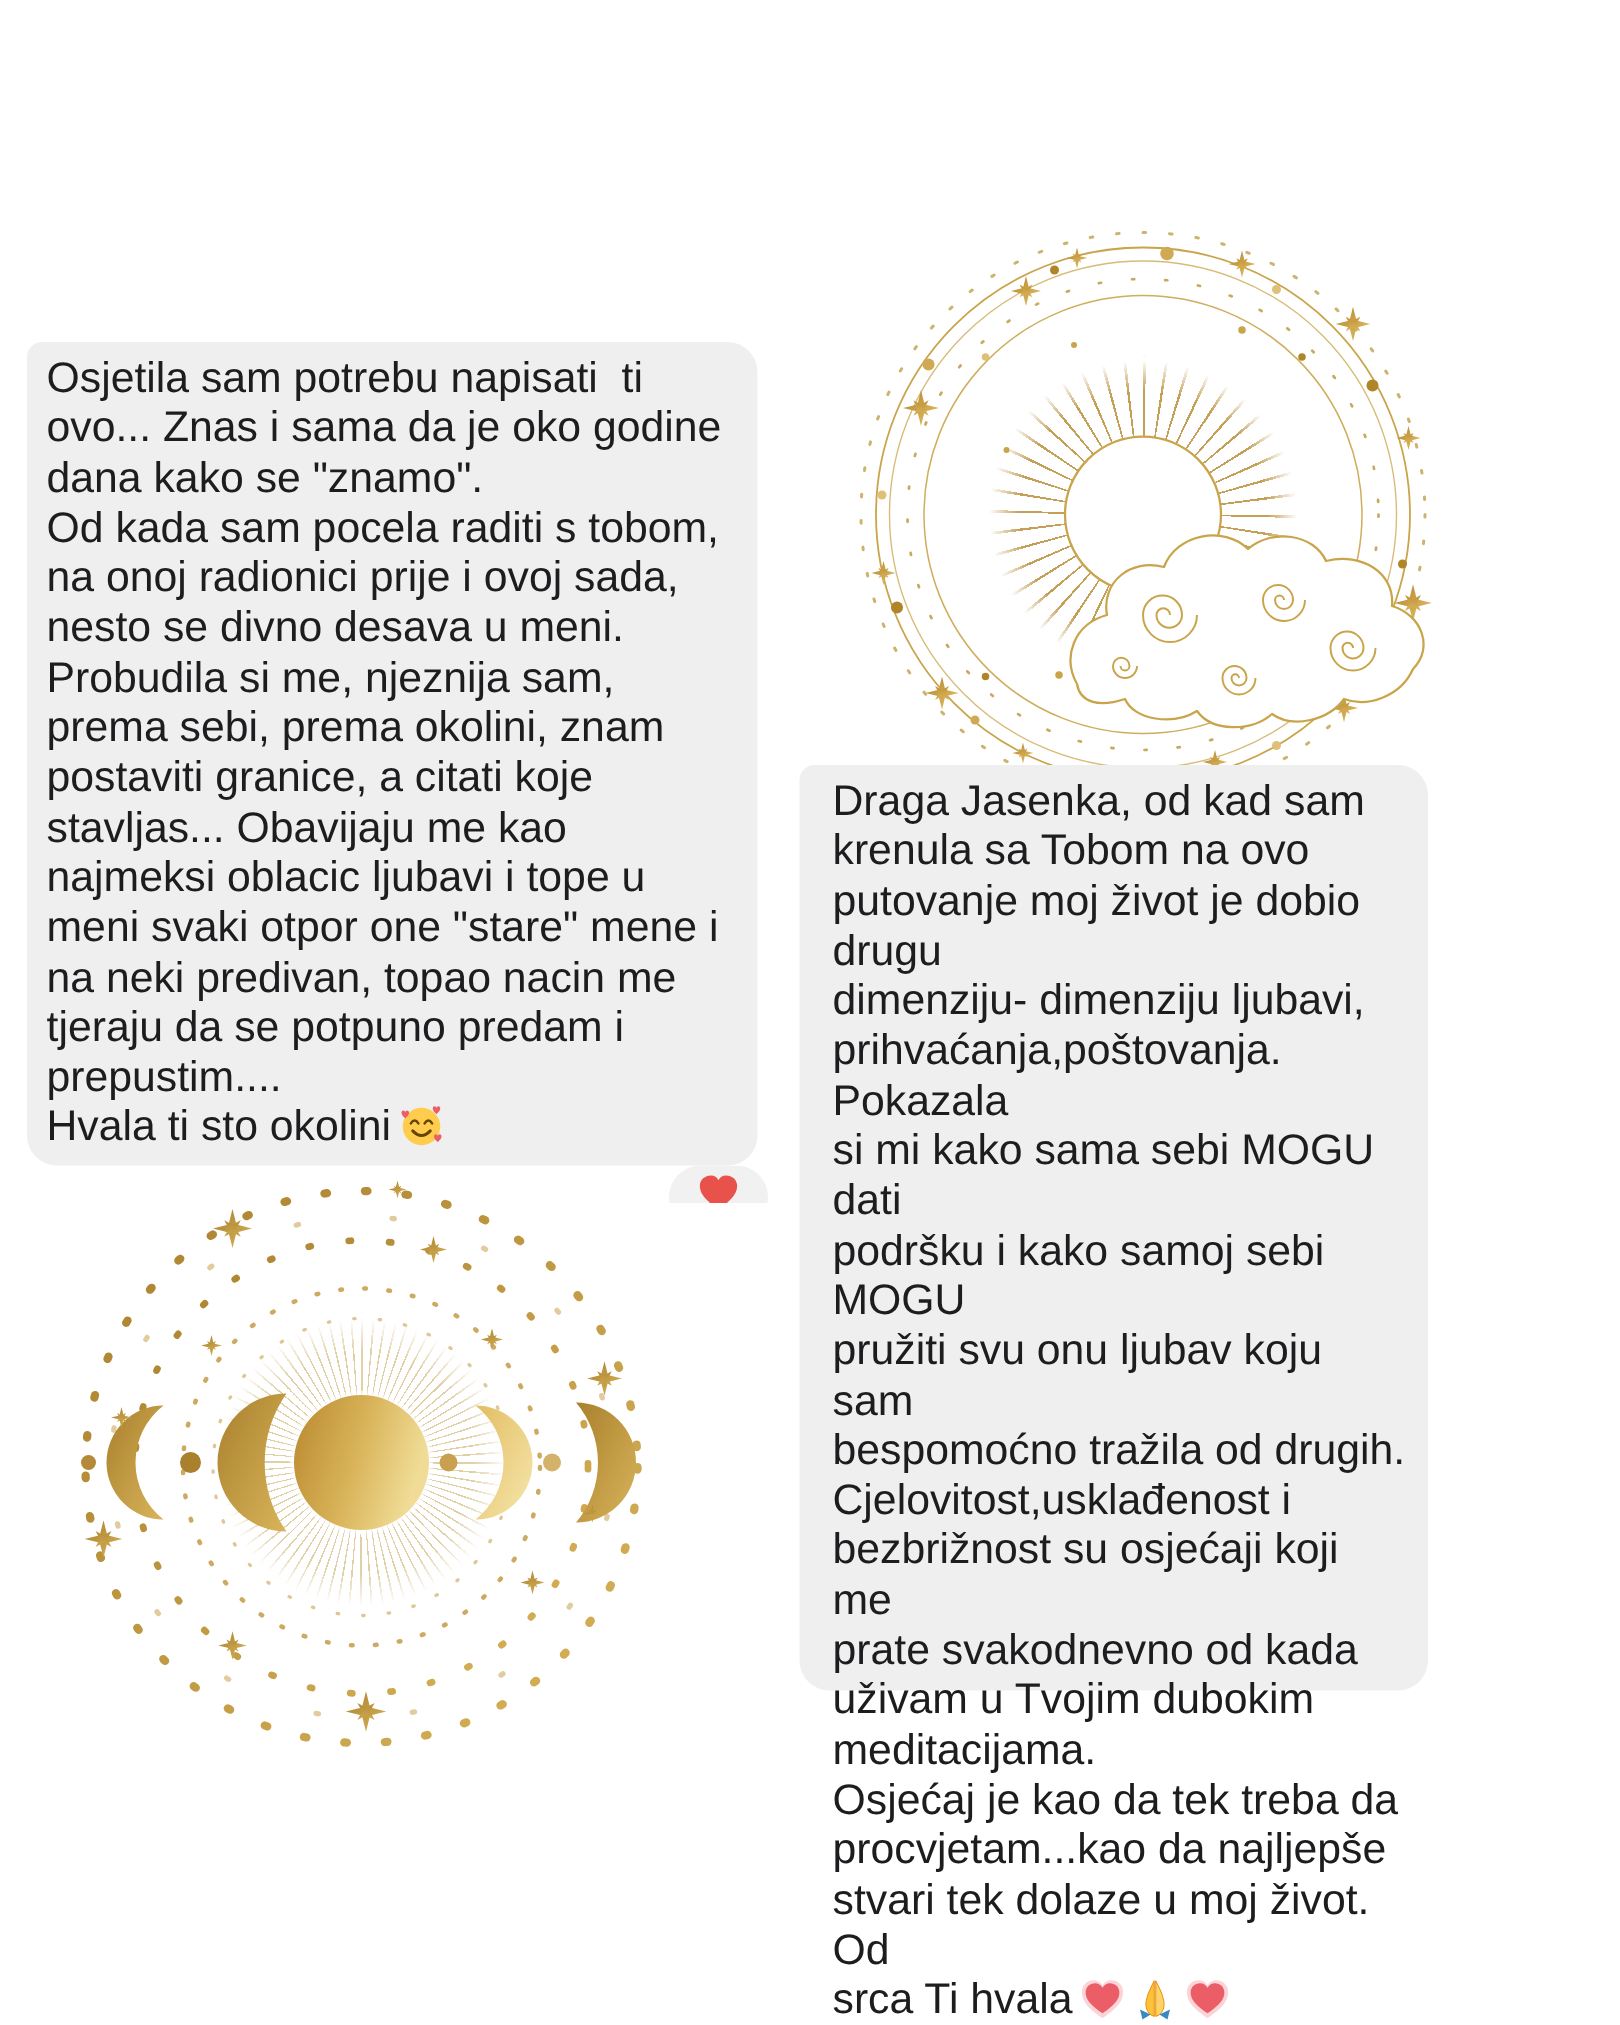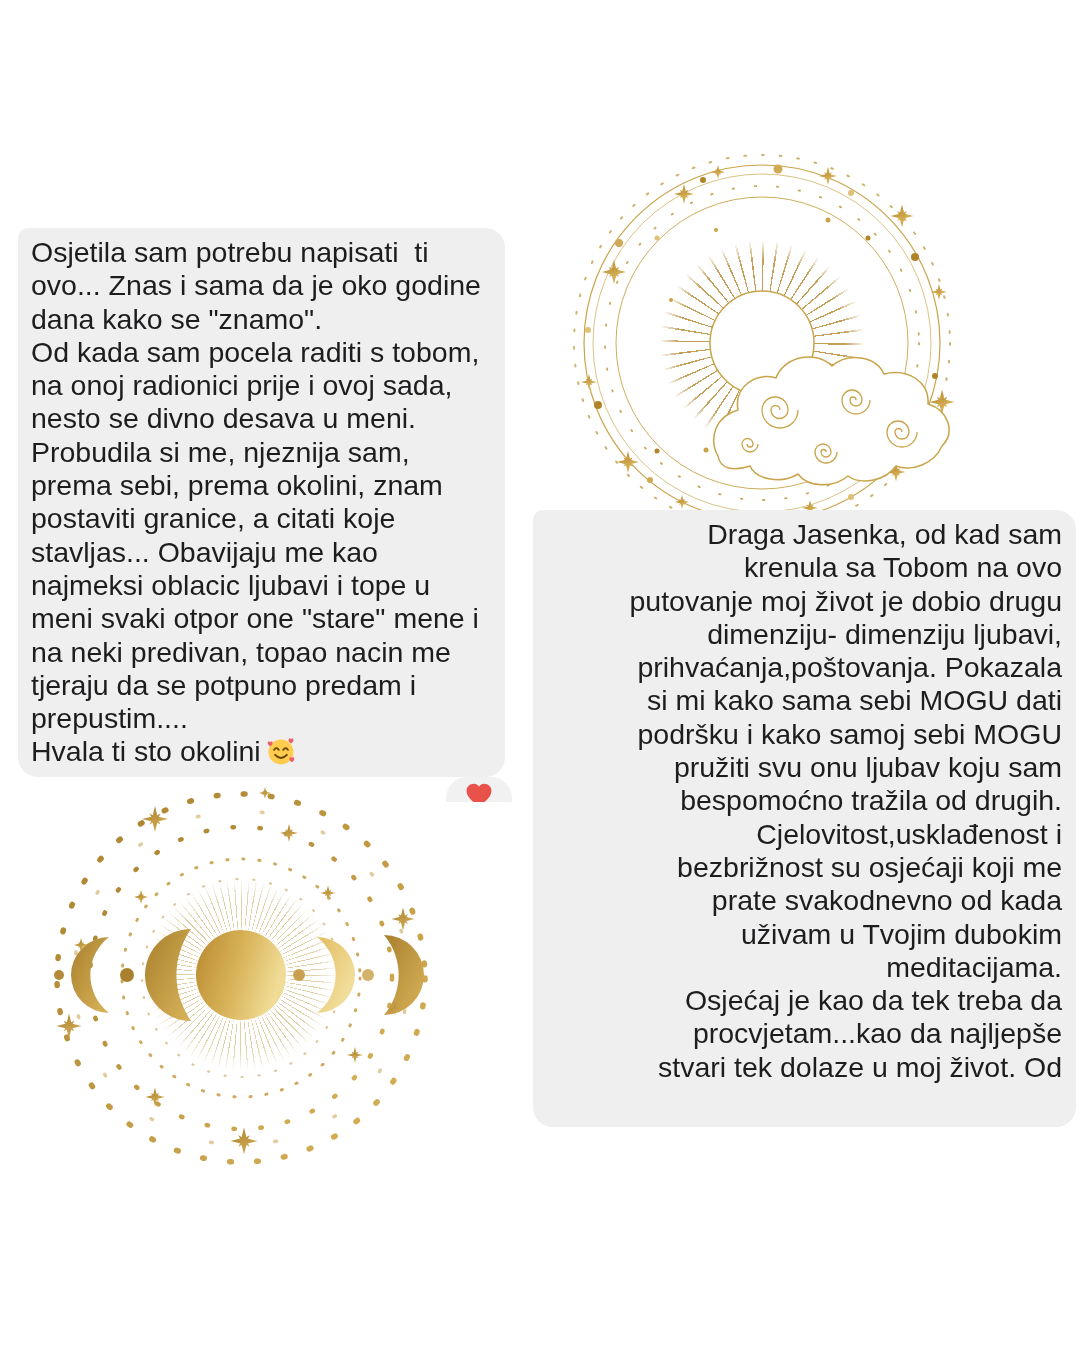--- a/index.html
+++ b/index.html
@@ -3,22 +3,22 @@
 <meta charset="utf-8">
 <style>
   html,body{margin:0;padding:0;background:#fff;}
   .canvas{position:relative;width:1080px;height:1350px;background:#ffffff;overflow:hidden;
           font-family:"Liberation Sans",sans-serif;text-decoration:underline;}
   
   .bubble{position:absolute;background:#efefef;color:#1d1d1f;z-index:5;
           font-size:28.5px;line-height:33.3px;letter-spacing:0px;}
   .bubble-left{left:18px;top:228px;width:487px;height:549px;border-radius:10px 20px 20px 20px;
                padding:8px 10px 8px 13px;box-sizing:border-box;}
-  .bubble-right{left:533px;top:510px;width:543px;height:617px;border-radius:10px 20px 20px 20px;
-                padding:8px 14px 8px 22px;box-sizing:border-box;text-align:right;}
+  .bubble-right{left:533px;top:510px;width:419px;height:617px;border-radius:10px 20px 20px 20px;
+                padding:8px 14px 8px 22px;box-sizing:border-box;}
   .msg-body{white-space:pre-wrap;}
   .msg-last{white-space:nowrap;}
   .emoji{display:inline-block;width:30px;height:30px;vertical-align:-6px;margin-left:5px;}
   
   .reaction-clip{position:absolute;left:438px;top:777px;width:90px;height:25px;overflow:hidden;z-index:6;}
   .reaction-pill{position:absolute;left:8px;top:0;width:66px;height:42px;border-radius:21px;background:#f1f1f1;}
   .reaction-heart{position:absolute;left:19px;top:5px;width:28px;height:26px;}
   
   .rays{position:absolute;border-radius:50%;z-index:1;}
   .sun-rays{left:656px;top:237px;width:212px;height:212px;
@@ -219,15 +219,29 @@
 pružiti svu onu ljubav koju sam
 bespomoćno tražila od drugih.
 Cjelovitost,usklađenost i
 bezbrižnost su osjećaji koji me
 prate svakodnevno od kada
 uživam u Tvojim dubokim
 meditacijama.
 Osjećaj je kao da tek treba da
 procvjetam...kao da najljepše
 stvari tek dolaze u moj život. Od</div>
+    <div class="msg-last">
+      <span>srca Ti hvala</span><svg class="emoji" viewBox="0 0 36 36">
+        <path d="M18 33 C6 25 1.5 19 1.5 12 C1.5 6 6 2.5 11 2.5 C14.2 2.5 16.8 4.3 18 7 C19.2 4.3 21.8 2.5 25 2.5 C30 2.5 34.5 6 34.5 12 C34.5 19 30 25 18 33 Z" fill="#f8b1b8" opacity="0.55"></path>
+        <path d="M18 29 C9.5 23 4.5 18.2 4.5 12.5 C4.5 7.8 8 5 12 5 C14.6 5 16.9 6.4 18 8.6 C19.1 6.4 21.4 5 24 5 C28 5 31.5 7.8 31.5 12.5 C31.5 18.2 26.5 23 18 29 Z" fill="#ec5e67"></path>
+      </svg><svg class="emoji" viewBox="0 0 36 36">
+        <path d="M6,26 L14.5,30 L8,34 Z" fill="#3b88c3"></path>
+        <path d="M30,26 L21.5,30 L28,34 Z" fill="#3b88c3"></path>
+        <path d="M17.4,3 C15.5,7 12,13 11,19 C10,24.5 12,28.5 15,30.5 L17.4,31.5 Z" fill="#fdc23a" stroke="#e78f0f" stroke-width="0.8"></path>
+        <path d="M18.6,3 C20.5,7 24,13 25,19 C26,24.5 24,28.5 21,30.5 L18.6,31.5 Z" fill="#ffd365" stroke="#e78f0f" stroke-width="0.8"></path>
+      </svg><svg class="emoji" viewBox="0 0 36 36">
+        <path d="M18 33 C6 25 1.5 19 1.5 12 C1.5 6 6 2.5 11 2.5 C14.2 2.5 16.8 4.3 18 7 C19.2 4.3 21.8 2.5 25 2.5 C30 2.5 34.5 6 34.5 12 C34.5 19 30 25 18 33 Z" fill="#f8b1b8" opacity="0.55"></path>
+        <path d="M18 29 C9.5 23 4.5 18.2 4.5 12.5 C4.5 7.8 8 5 12 5 C14.6 5 16.9 6.4 18 8.6 C19.1 6.4 21.4 5 24 5 C28 5 31.5 7.8 31.5 12.5 C31.5 18.2 26.5 23 18 29 Z" fill="#ec5e67"></path>
+      </svg>
+    </div>
   </div>
 
 </div>
 
 </body></html>

